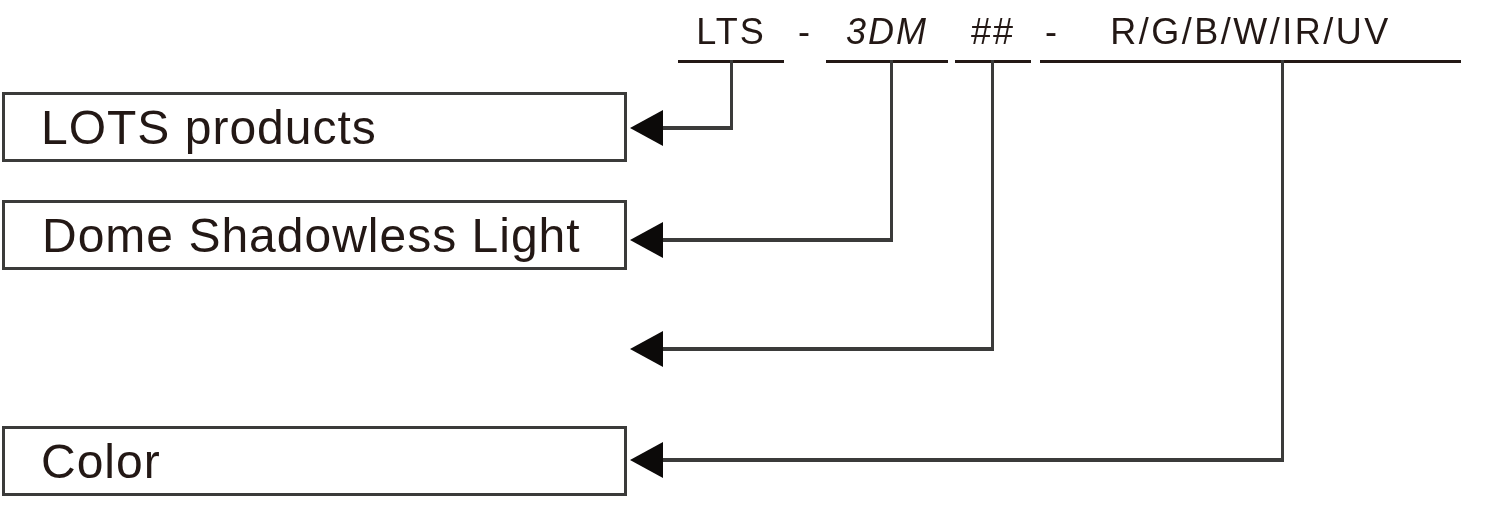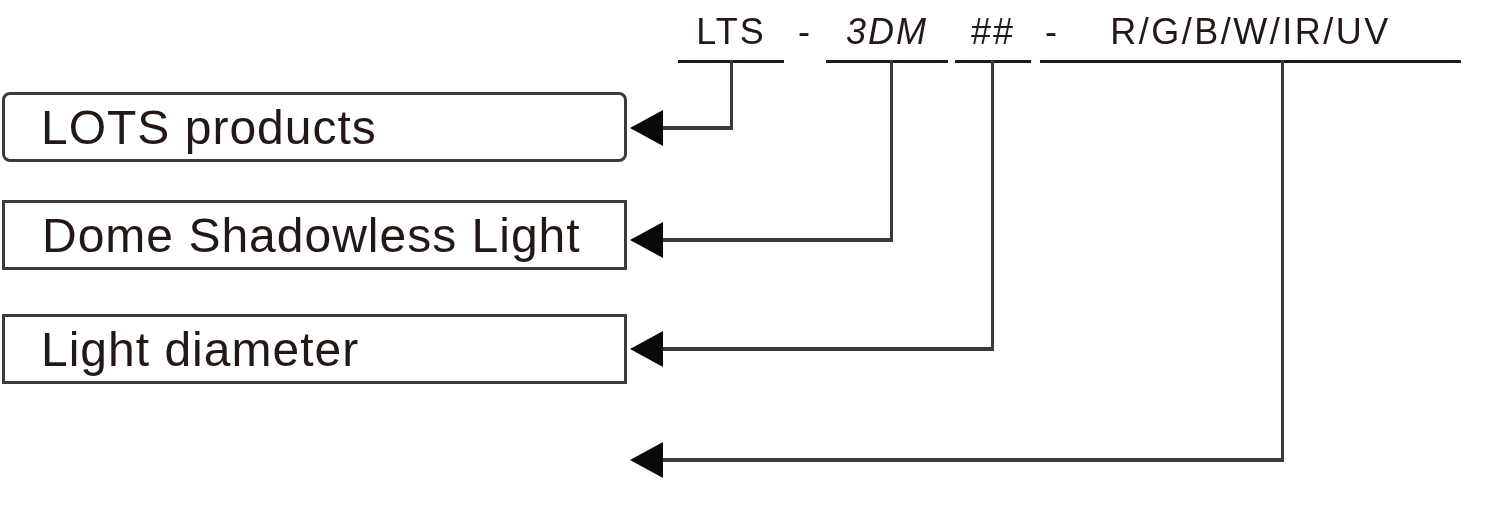--- a/index.html
+++ b/index.html
@@ -66,21 +66,21 @@
     width:625px;height:70px;
     border:3px solid var(--box-border);
     background:var(--background);
     display:flex;align-items:center;
     padding-left:36px;
     font-size:48px;
     letter-spacing:1px;
     white-space:nowrap;
     color:var(--text);
   }
-  .b1{top:92px;border-radius:8px;}
+  .b1{top:92px;}
   .b2{top:200px;padding-left:37px;}
   .b3{top:314px;}
   .b4{top:426px;}
 </style>
 </head>
 <body>
 
 <div class="canvas">
 
   <div class="seg u seg-lts">LTS</div>
@@ -103,17 +103,17 @@
   <div class="arrow a2"></div>
   <div class="arrow a3"></div>
   <div class="arrow a4"></div>
 
   <div class="label-box b1">
     <span>LOTS products</span>
   </div>
   <div class="label-box b2">
     <span>Dome Shadowless Light</span>
   </div>
-  <div class="label-box b3">
-    <span>Light diameter</span>
+  <div class="label-box b4">
+    <span>Color</span>
   </div>
 
 </div>
 
 </body></html>

